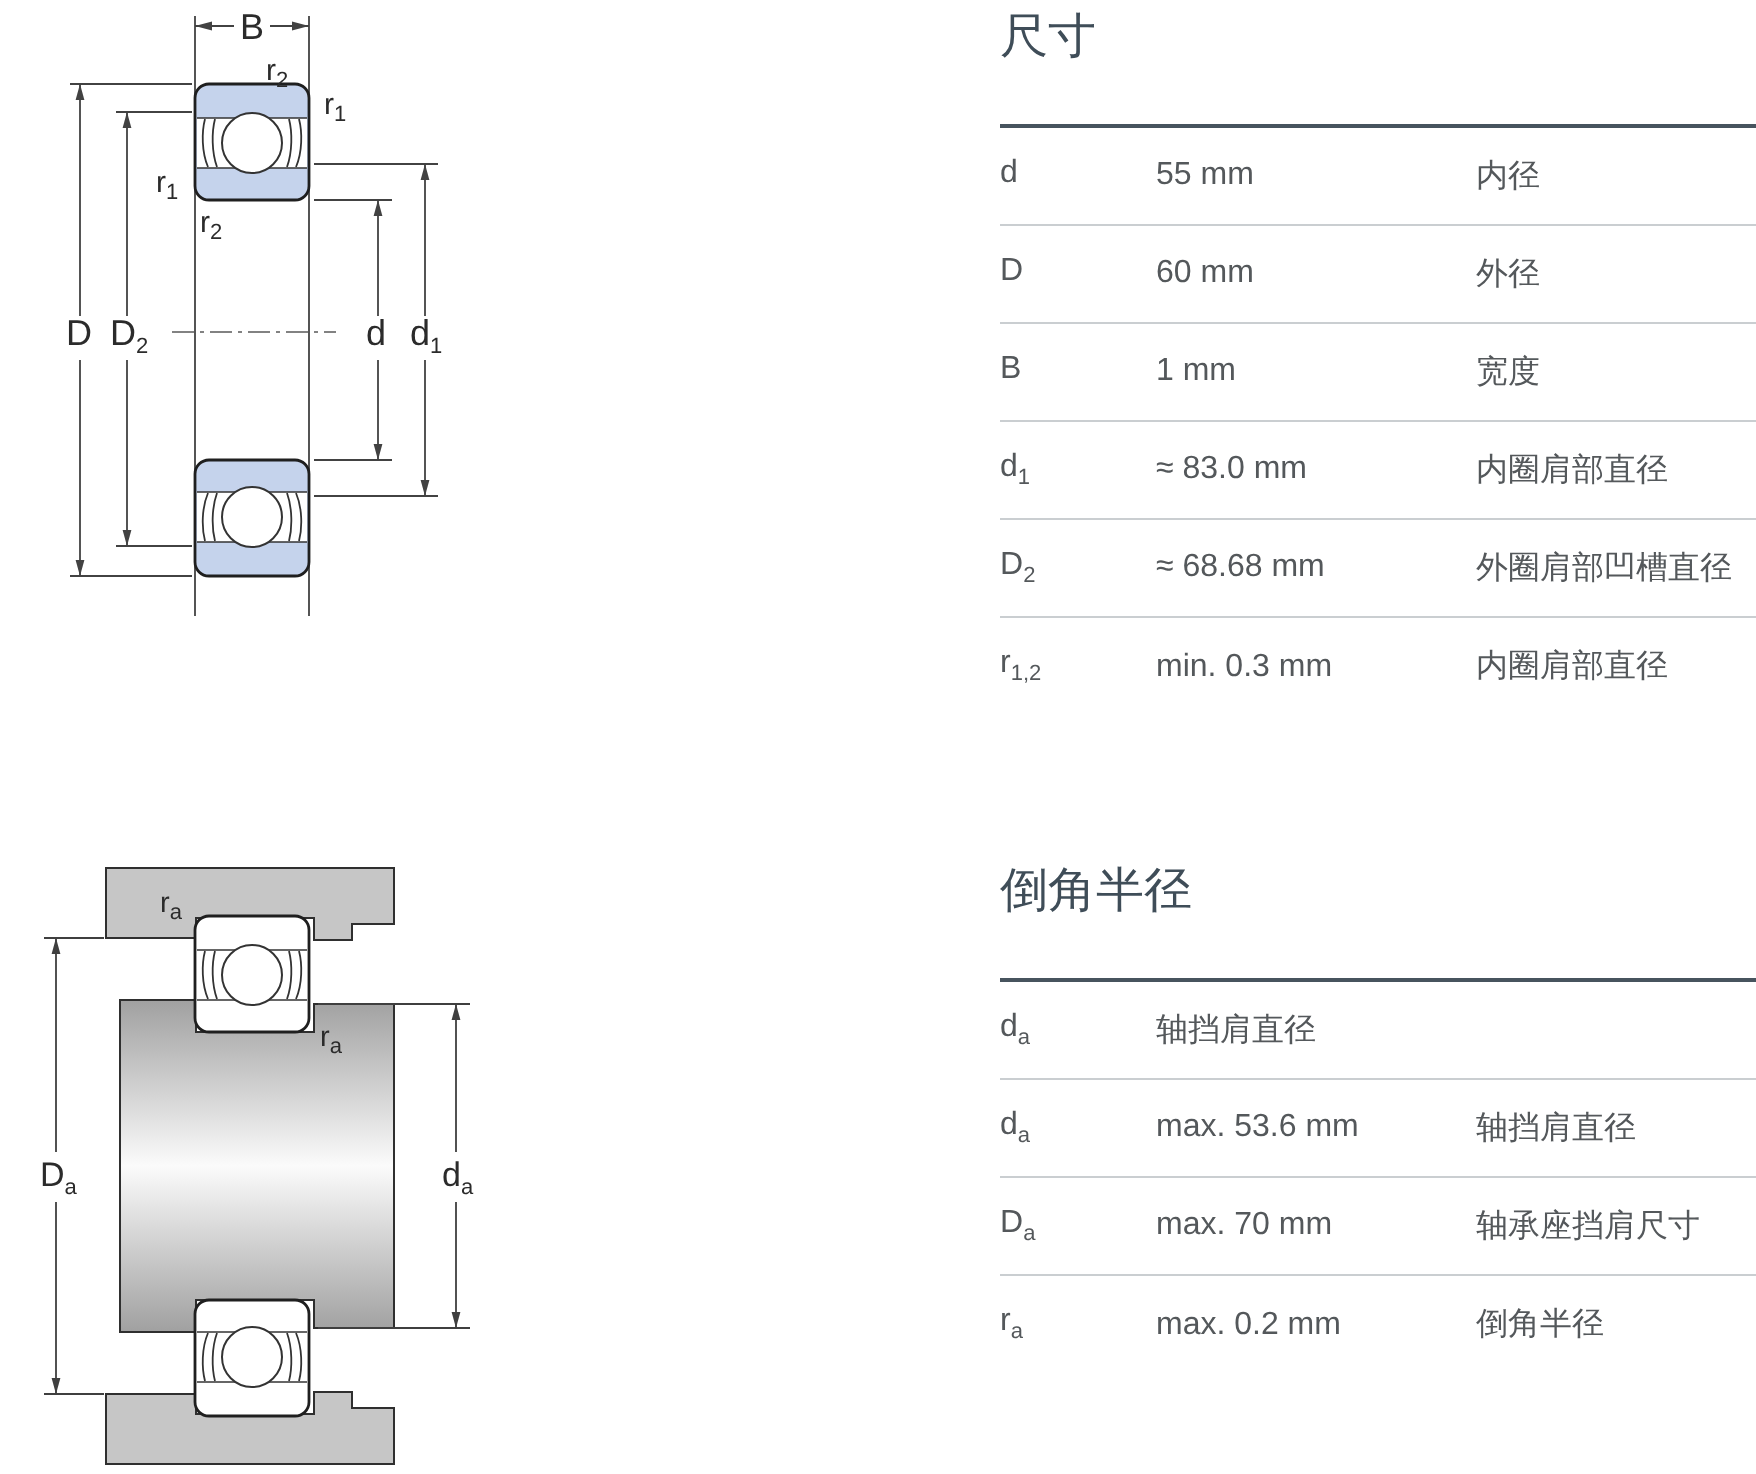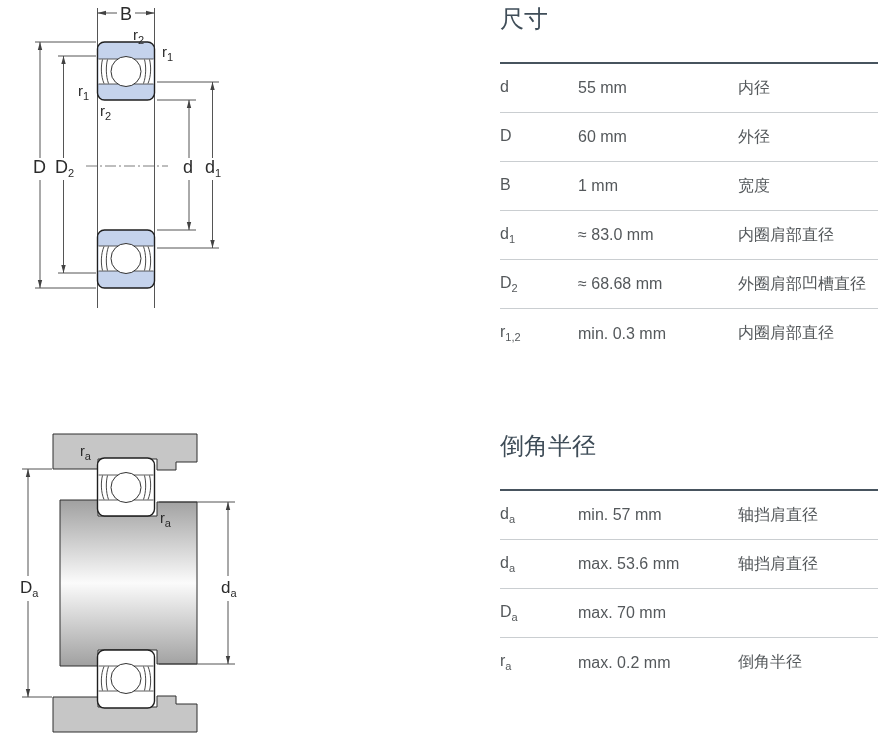--- a/index.html
+++ b/index.html
@@ -221,31 +221,31 @@
         <span class="cell-desc">内圈肩部直径</span>
       </div>
     </div>
   </div>
 
   <div class="panel" style="top:431px;">
     <div class="panel-title">倒角半径</div>
     <div class="spec-table">
       <div class="spec-row">
         <span class="cell-sym"><span>d</span><sub>a</sub></span>
-        <span class="cell-val">min. 57 mm</span>
         <span class="cell-desc">轴挡肩直径</span>
       </div>
       <div class="spec-row">
         <span class="cell-sym"><span>d</span><sub>a</sub></span>
         <span class="cell-val">max. 53.6 mm</span>
         <span class="cell-desc">轴挡肩直径</span>
       </div>
       <div class="spec-row">
         <span class="cell-sym"><span>D</span><sub>a</sub></span>
         <span class="cell-val">max. 70 mm</span>
+        <span class="cell-desc">轴承座挡肩尺寸</span>
       </div>
       <div class="spec-row">
         <span class="cell-sym"><span>r</span><sub>a</sub></span>
         <span class="cell-val">max. 0.2 mm</span>
         <span class="cell-desc">倒角半径</span>
       </div>
     </div>
   </div>
 
 </div>

